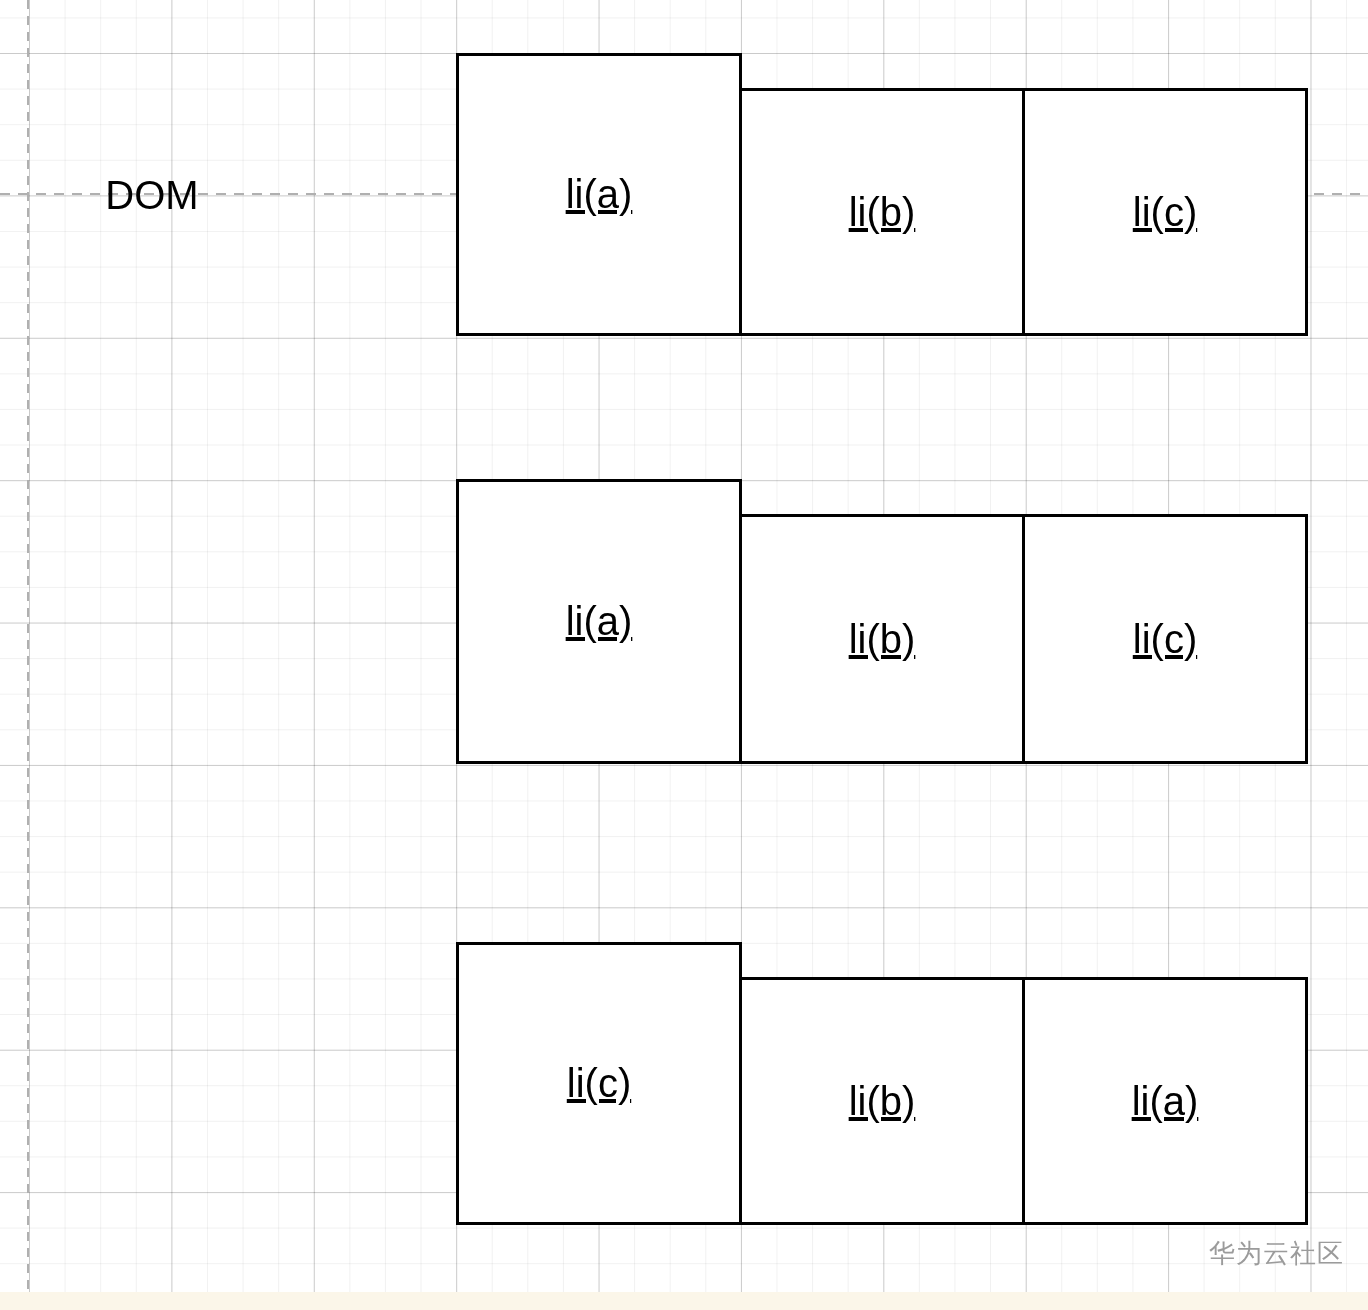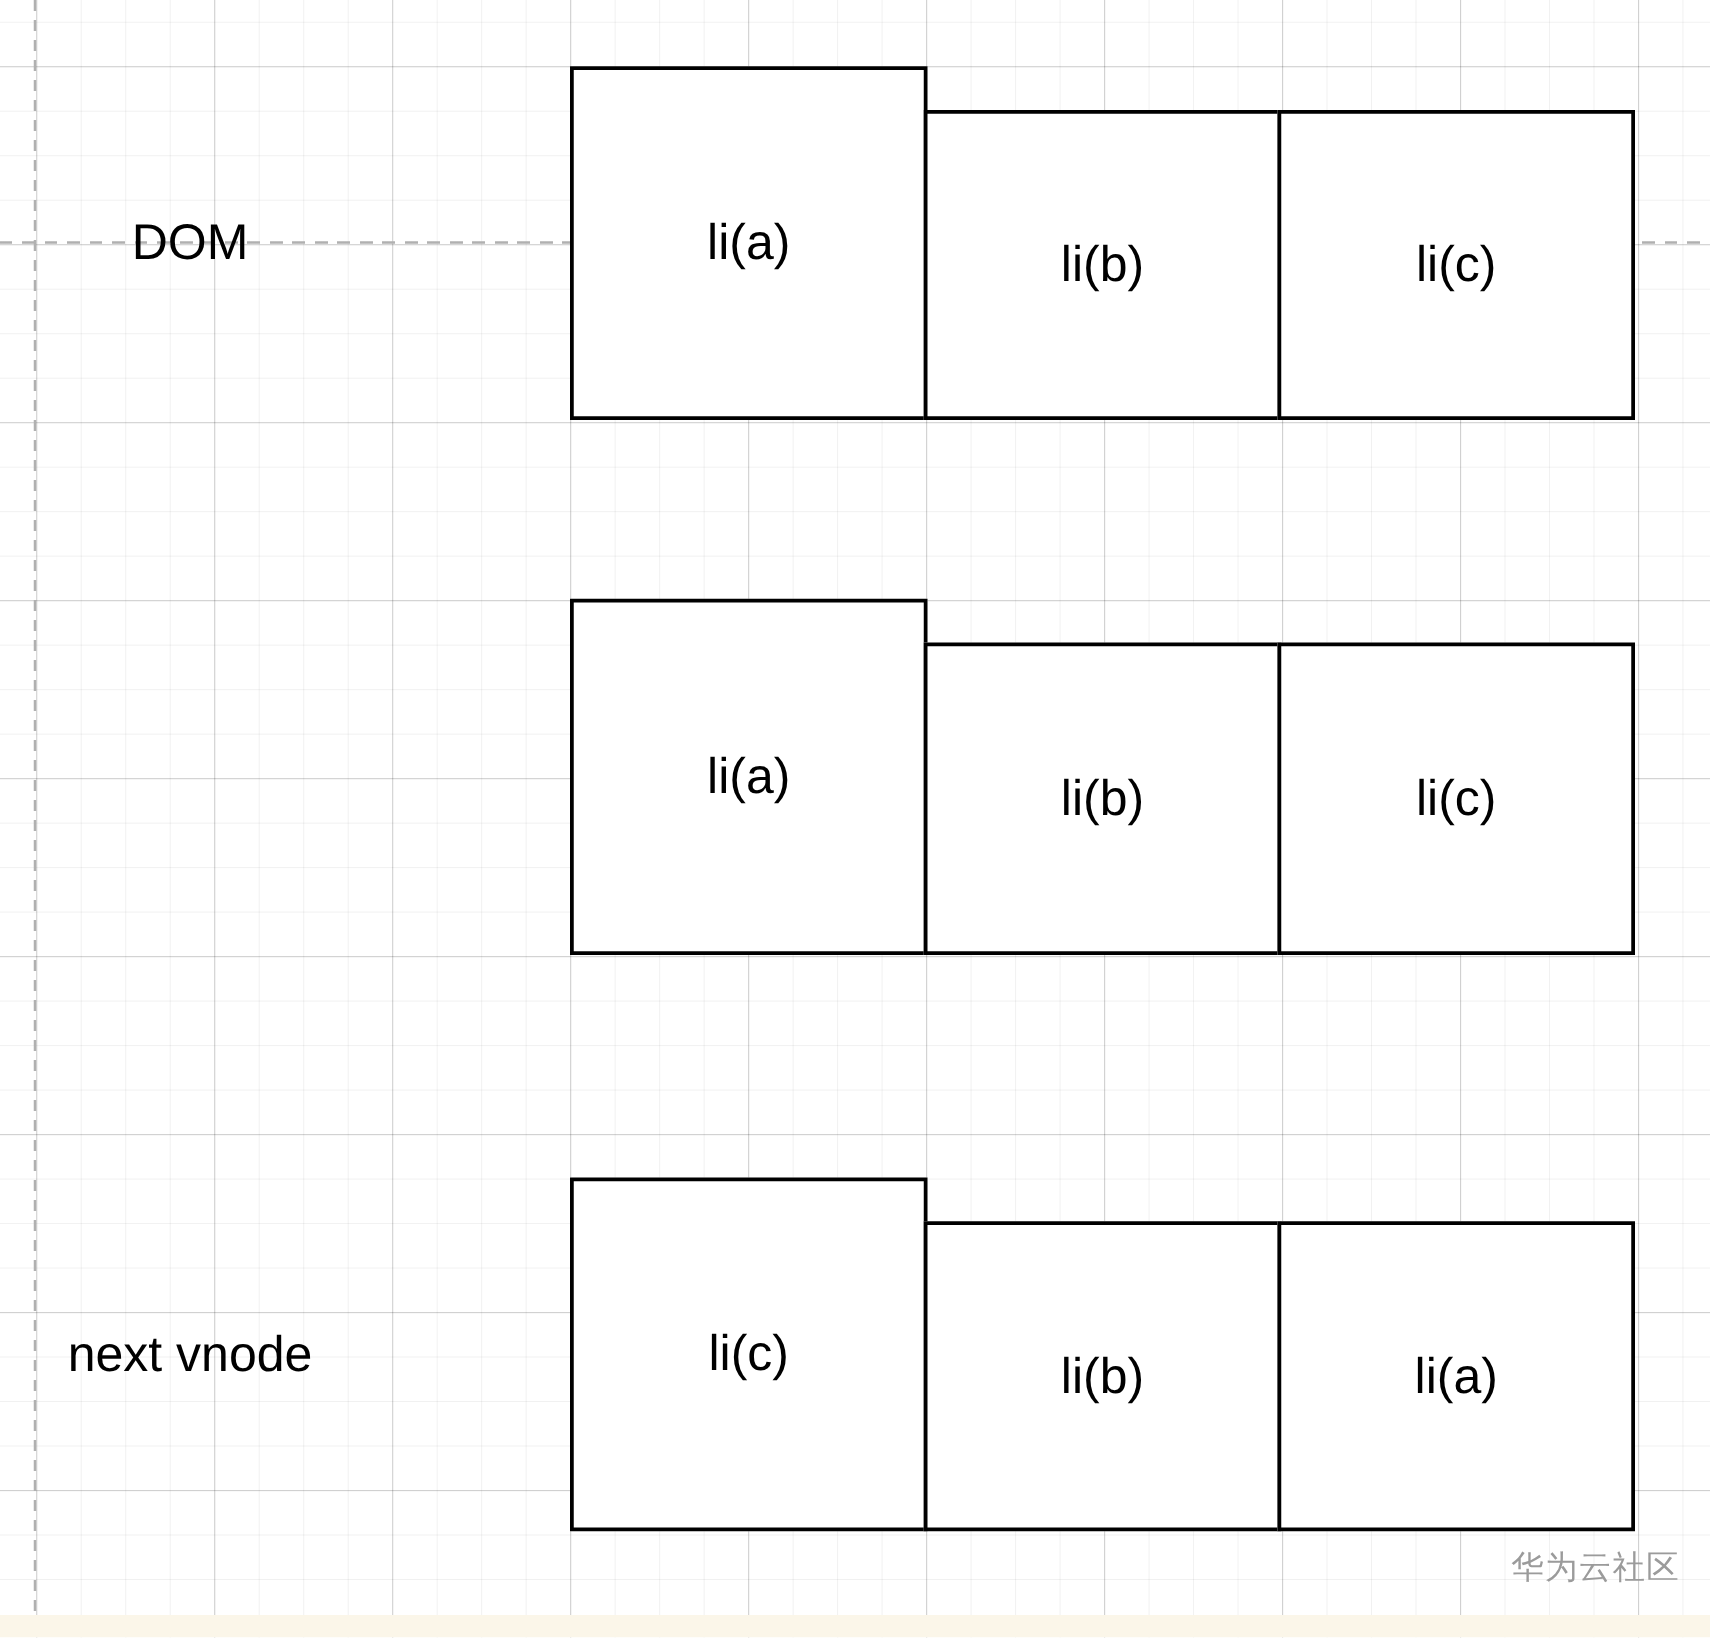--- a/index.html
+++ b/index.html
@@ -70,20 +70,21 @@
     background: #ffffff;
     display: flex;
     align-items: center;
     justify-content: center;
   }
   .box + .box { margin-left: -3px; margin-top: 35px; }
   .box-text {
     font-size: 40px;
     color: #000000;
     white-space: nowrap;
+    text-decoration: underline;
   }
 
   .watermark {
     position: absolute;
     right: 24px;
     top: 1236px;
     z-index: 3;
     font-size: 26px;
     letter-spacing: 1px;
     color: #9b9b9b;
@@ -129,21 +130,20 @@
       <div class="box">
         <span class="box-text">li(b)</span>
       </div>
       <div class="box">
         <span class="box-text">li(c)</span>
       </div>
     </div>
   </div>
 
   <div class="row row-next">
-    <div class="row-label">next vnode</div>
     <div class="boxes">
       <div class="box">
         <span class="box-text">li(c)</span>
       </div>
       <div class="box">
         <span class="box-text">li(b)</span>
       </div>
       <div class="box">
         <span class="box-text">li(a)</span>
       </div>

